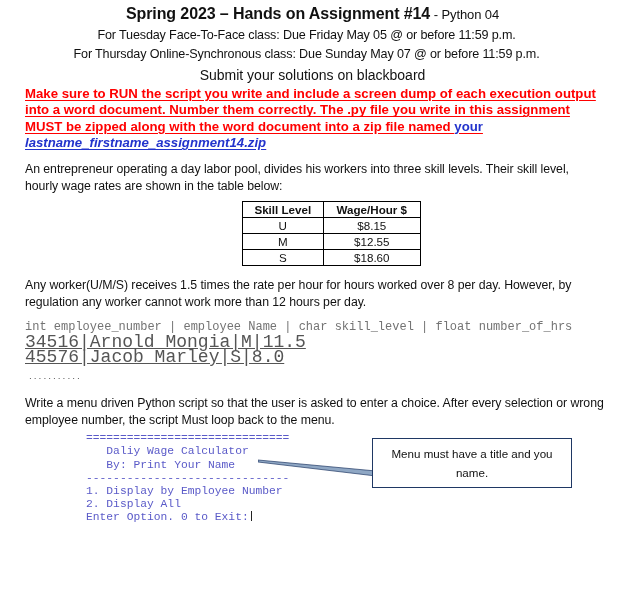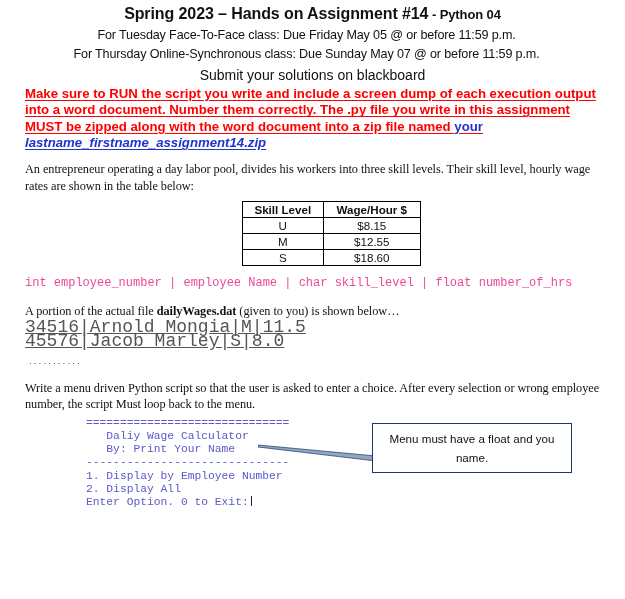--- a/index.html
+++ b/index.html
@@ -26,21 +26,21 @@
   .title-line {
     text-align: center;
     font-size: 16px;
     font-weight: 700;
     line-height: 20px;
     margin: 4px 0 0 0;
     letter-spacing: -0.1px;
   }
   .title-line .suffix {
     font-size: 13px;
-    font-weight: 700;
+    font-weight: 400;
   }
   .due-line {
     text-align: center;
     font-size: 12.6px;
     line-height: 18px;
     font-weight: 400;
     margin: 1px 12px 0 0;
     letter-spacing: -0.15px;
   }
   .submit-line {
@@ -73,21 +73,20 @@
     text-decoration: none;
   }
 
   
   .para {
     margin: 0 0 0 25px;
     width: 580px;
     font-size: 12.3px;
     line-height: 16.5px;
     letter-spacing: -0.05px;
-    font-family: Liberation Serif, serif;
   }
   .para.gap { margin-top: 11px; }
   .para.gap-sm { margin-top: 6px; }
 
   
   .table-wrap {
     margin: 7px 0 0 0;
     display: flex;
     justify-content: center;
     padding-left: 38px;
@@ -107,21 +106,21 @@
     text-align: center;
   }
   table.wage td.lvl { text-align: center; }
   table.wage td.wage { text-align: center; }
 
   
   .mono {
     font-family: "Liberation Mono", "DejaVu Sans Mono", monospace;
     font-size: 12px;
     line-height: 15px;
-    color: #ec4899;
+    color: #737373;
     white-space: pre;
     margin-left: 25px;
   }
   .mono.dat {
     color: #555555;
     font-size: 18px;
     line-height: 14.5px;
     text-decoration: underline;
   }
   .dots {
@@ -217,25 +216,25 @@
           <td class="wage">$12.55</td>
         </tr>
         <tr>
           <td class="lvl">S</td>
           <td class="wage">$18.60</td>
         </tr>
       </tbody>
     </table>
   </div>
 
+  <p class="para gap">Any worker(U/M/S) receives 1.5 times the rate per hour for hours worked over 8 per day. However, by regulation any worker cannot work more than 12 hours per day.</p>
 
 
   <div class="mono" style="margin-top:10px;">int employee_number | employee Name | char skill_level | float number_of_hrs</div>
 
-  <p class="para gap" style="margin-top:12px;"><span>A portion of the actual file </span><b>dailyWages.dat</b><span> (given to you) is shown below…</span></p>
 
   <div class="mono dat">34516|Arnold Mongia|M|11.5</div>
   <div class="mono dat">45576|Jacob Marley|S|8.0</div>
   <div class="dots" style="margin-top:7px;">...........</div>
 
   <p class="para gap" style="margin-top:12px;">Write a menu driven Python script so that the user is asked to enter a choice. After every selection or wrong employee number, the script Must loop back to the menu.</p>
 
   <div class="menu-area">
     <div class="menu"><span>==============================</span>
 <span>   Daliy Wage Calculator</span>
@@ -243,18 +242,18 @@
 <span>------------------------------</span>
 <span>1. Display by Employee Number</span>
 <span>2. Display All</span>
 <span>Enter Option. 0 to Exit:</span><span class="caret"></span></div>
 
     <svg class="callout-tail" width="118" height="24" viewBox="0 0 118 24">
       <polygon points="0,6 118,17 118,22 0,8" fill="#8FA7C4" stroke="#1F3864" stroke-width="0.7"></polygon>
     </svg>
 
     <div class="callout">
-      <div>Menu must have a float and you</div>
+      <div>Menu must have a title and you</div>
       <div>name.</div>
     </div>
   </div>
 
 </div>
 
 </body></html>

